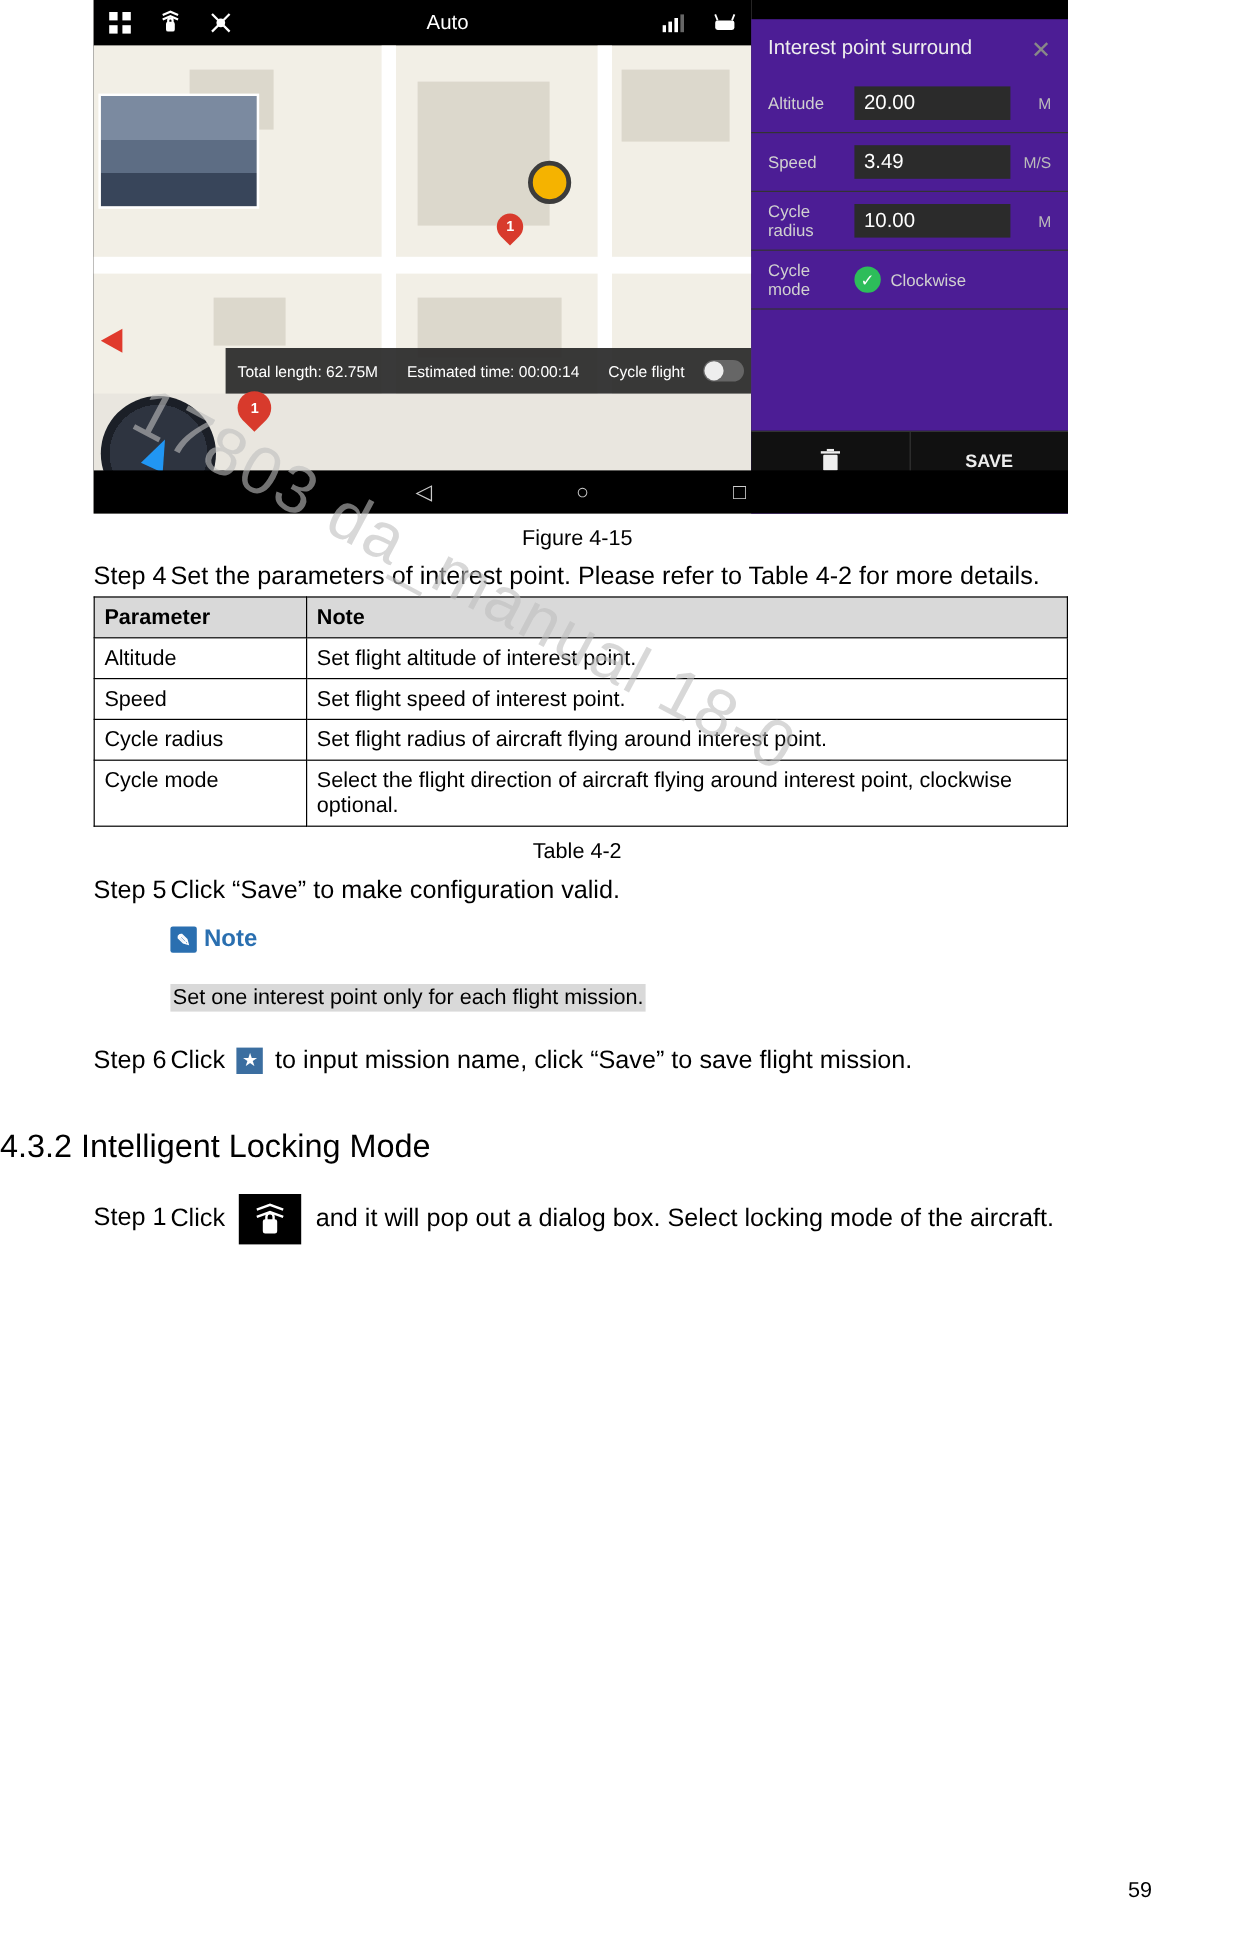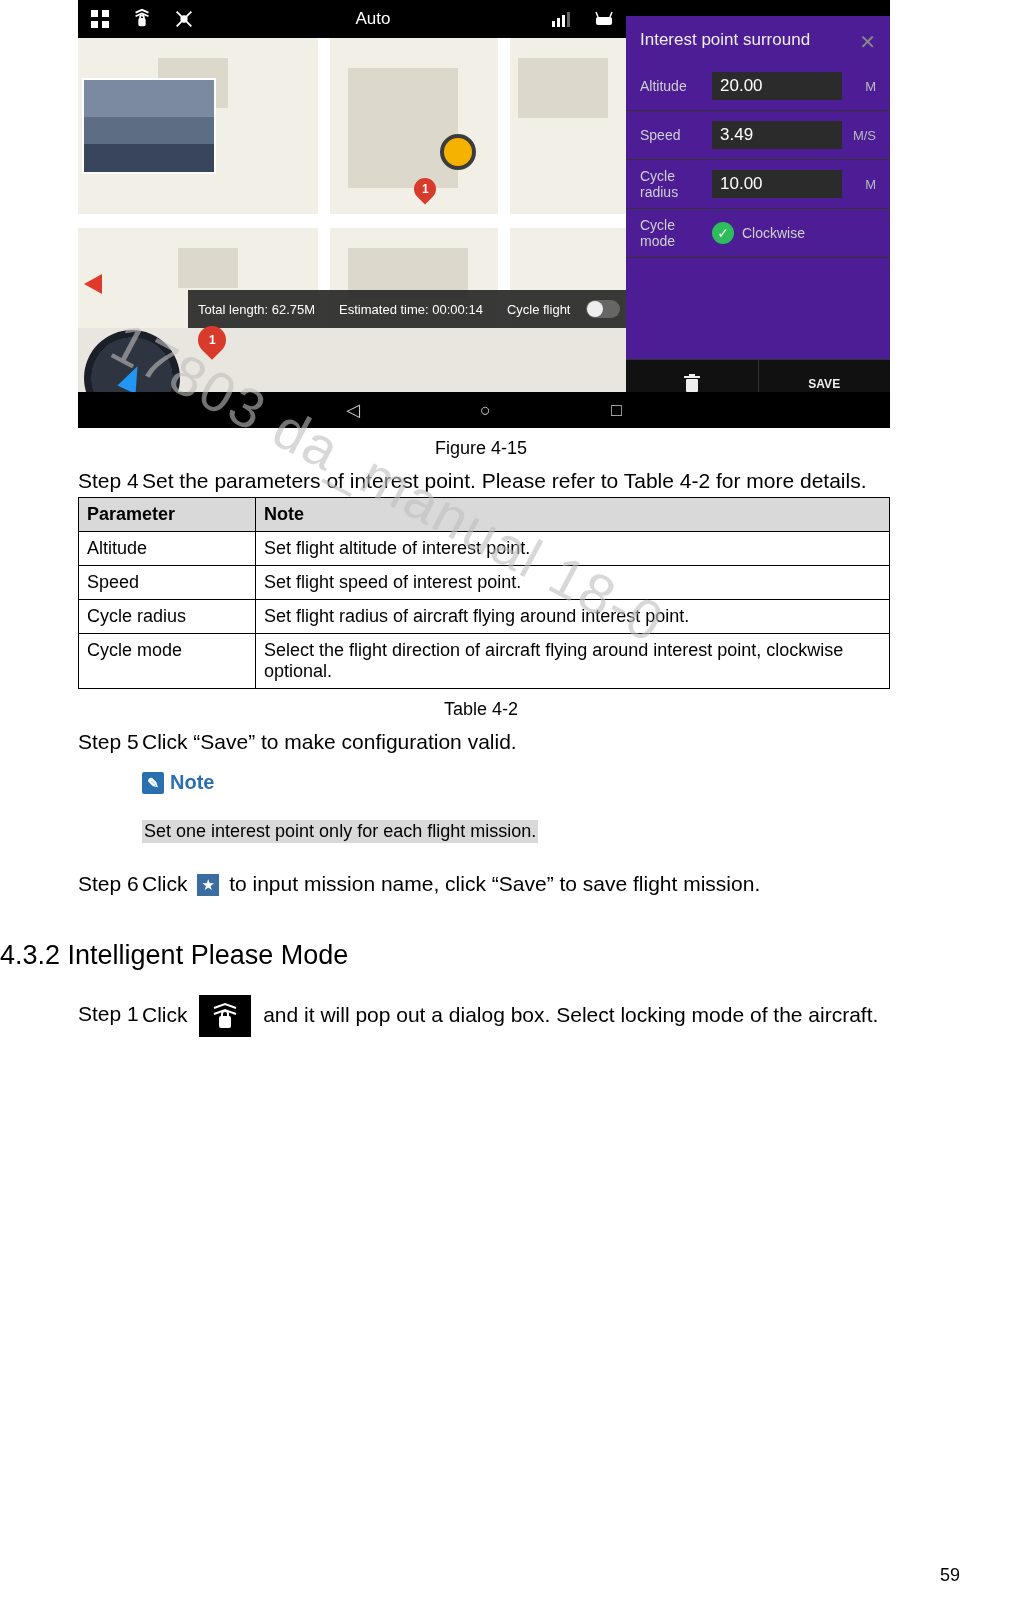--- a/index.html
+++ b/index.html
@@ -30,21 +30,21 @@
   .nav-bar{position:absolute;left:0;bottom:0;width:100%;height:36px;background:#000;display:flex;align-items:center;justify-content:center;gap:120px;color:#ccc}
   .nav-bar span{font-size:18px}
   .panel-title{padding:14px 14px 0;font-size:17px;line-height:1.2;display:flex;align-items:flex-start;justify-content:space-between}
   .close-x{color:#888;font-size:20px;cursor:pointer}
   .panel-row{display:flex;align-items:center;height:48px;border-bottom:1px solid #333;padding:0 14px;font-size:14px;color:#d0d0d0}
   .panel-row .lbl{width:72px}
   .panel-row .val{flex:1;background:#2b2b2b;height:28px;line-height:28px;padding:0 8px;color:#fff;font-size:17px}
   .panel-row .unit{width:34px;text-align:right;font-size:13px;color:#bbb}
   .check{width:22px;height:22px;border-radius:50%;background:#2dbd5a;display:inline-flex;align-items:center;justify-content:center;color:#fff;font-size:14px;margin-right:8px}
   .panel-actions{position:absolute;left:0;right:0;bottom:36px;height:48px;display:flex;background:#111;border-top:1px solid #333}
-  .pa-btn{flex:1;display:flex;align-items:center;justify-content:center;color:#eee;font-weight:bold;font-size:12px}
+  .pa-btn{flex:1;display:flex;align-items:center;justify-content:center;color:#eee;font-weight:bold;font-size:15px}
   .pa-btn:first-child{border-right:1px solid #333}
 
   .caption{text-align:center;margin:10px 0 6px;font-size:18px}
   .step{margin-left:78px;font-size:21px;line-height:1.5}
   .step-lbl{display:inline-block;width:64px}
 
   table.params{border-collapse:collapse;width:812px;margin-left:78px;font-size:18px}
   table.params th,table.params td{border:1px solid #000;padding:6px 8px;text-align:left;vertical-align:top}
   table.params th{background:#d9d9d9;font-weight:bold}
   .col-param{width:160px}
@@ -234,21 +234,21 @@
 <div class="note-block">
   <span class="note-hdr">
         <span class="note-ic">✎</span>
         <span>Note</span>
       </span><br>
   <span class="note-hl">Set one interest point only for each flight mission.</span>
 </div>
 
 <div class="step" style="margin-top:25px"><span class="step-lbl">Step 6</span><span>Click </span><span class="star-ic"></span><span> to input mission name, click “Save” to save flight mission.</span></div>
 
-<div class="heading">4.3.2 Intelligent Please Mode</div>
+<div class="heading">4.3.2 Intelligent Locking Mode</div>
 
 <div class="step"><span class="step-lbl">Step 1</span><span>Click </span><span class="lock-ic">
         <svg width="34" height="28" viewBox="0 0 34 28" fill="none" stroke="#fff" stroke-width="2">
           <path d="M6 6 L17 2 L28 6"></path>
           <path d="M6 12 L17 8 L28 12"></path>
           <rect x="12" y="15" width="10" height="10" rx="1" fill="#fff"></rect>
           <path d="M14 15v-3a3 3 0 0 1 6 0v3"></path>
         </svg>
       </span><span> and it will pop out a dialog box. Select locking mode of the aircraft.</span></div>
 

